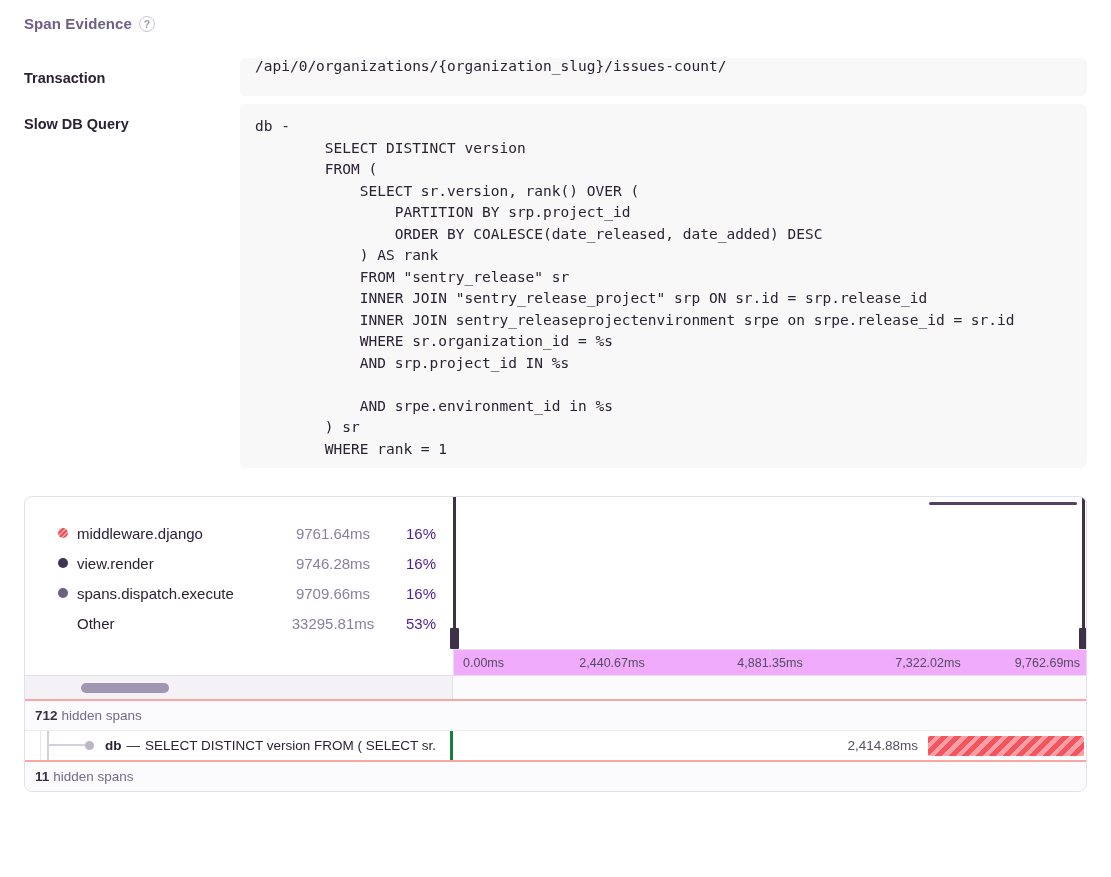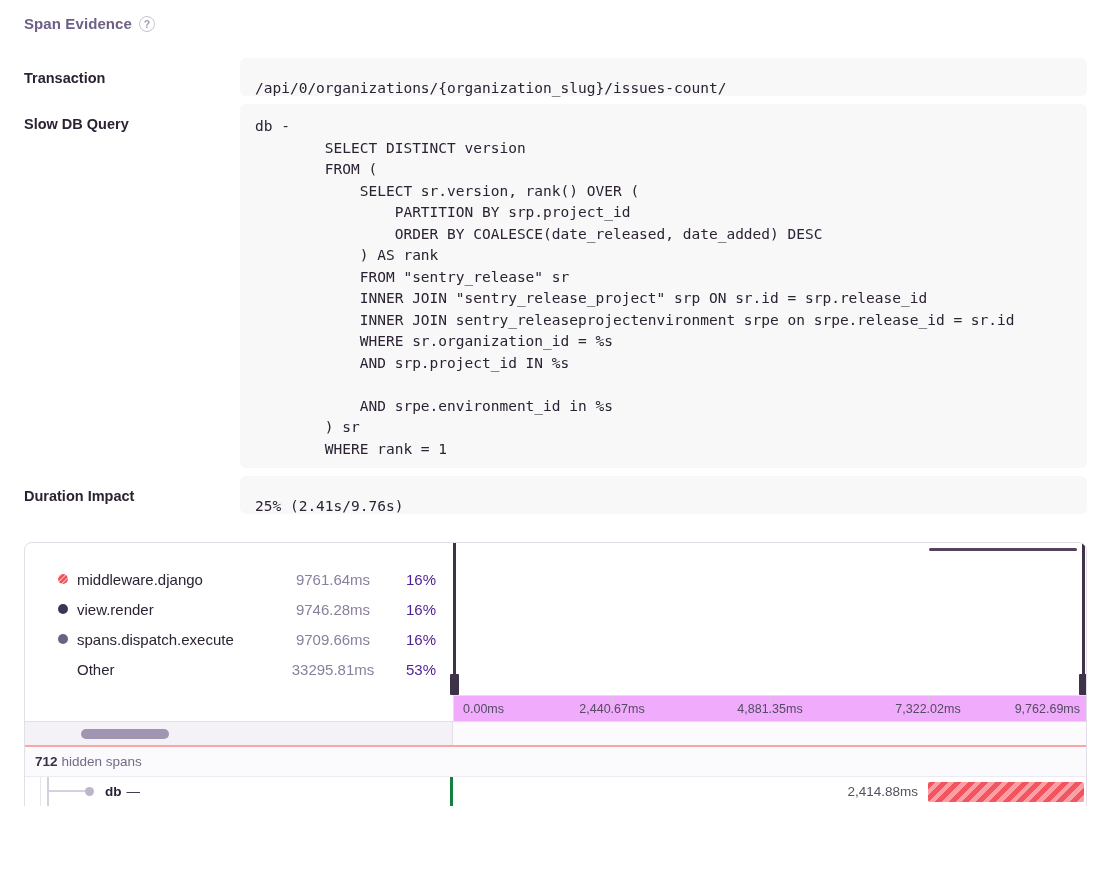--- a/index.html
+++ b/index.html
@@ -13,21 +13,21 @@
   .header-title { font-size:15px; font-weight:700; color:#6e6087; letter-spacing:.1px; }
   .help {
     width:16px; height:16px; border:1.5px solid #cac3d2; border-radius:50%;
     color:#a49bb1; font-size:10.5px; font-weight:700;
     display:flex; align-items:center; justify-content:center; cursor:pointer;
   }
   
   .kv { display:flex; margin:0 24px 8px; }
   .kv-label { width:216px; font-size:14.5px; font-weight:700; color:#2b2233; padding-top:12px; }
   .kv-value { flex:1; background:#f8f8f9; border-radius:6px; min-height:38px; }
-  .kv-value.single { display:flex; align-items:flex-end; height:38px; padding:0 15px; }
+  .kv-value.single { display:flex; align-items:flex-start; height:38px; padding:0 15px; }
   .mono { font-family:"DejaVu Sans Mono","Liberation Mono",monospace; font-size:14.5px; color:#2b2233; }
   pre.query { margin:0; padding:12px 15px 8px; line-height:21.5px; font-family:"DejaVu Sans Mono","Liberation Mono",monospace; font-size:14.5px; color:#2b2233; }
   
   .spans { margin:28px 24px 0; width:1063px; border:1px solid #e3dfe8; border-radius:8px; overflow:hidden; background:#fff; }
   .top-row { display:flex; height:152px; }
   .legend-panel { width:428px; padding-top:21px; }
   .legend-row { height:30px; display:flex; align-items:center; padding:0 17px 0 33px; font-size:15px; }
   .dot { width:10px; height:10px; border-radius:50%; margin-right:9px; flex:none; }
   .dot.d1 { background:repeating-linear-gradient(135deg,#ef545a 0 2px,#f6a0a6 2px 3.5px); }
   .dot.d2 { background:#3f3452; }
@@ -109,26 +109,20 @@
             WHERE sr.organization_id = %s
             AND srp.project_id IN %s
 
             AND srpe.environment_id in %s
         ) sr
         WHERE rank = 1
 </pre>
     </div>
   </div>
 
-  <div class="kv">
-    <div class="kv-label">Duration Impact</div>
-    <div class="kv-value single">
-      <span class="mono">25% (2.41s/9.76s)</span>
-    </div>
-  </div>
 
   <div class="spans">
 
     <div class="top-row">
       <div class="legend-panel">
 
         <div class="legend-row">
           <span class="dot d1"></span>
           <span class="legend-name">middleware.django</span>
           <span class="legend-duration">9761.64ms</span>
@@ -195,20 +189,21 @@
 
     <div class="span-row">
       <div class="span-left">
         <span class="col-divider"></span>
         <span class="conn-v"></span>
         <span class="conn-h"></span>
         <span class="span-dot"></span>
         <span class="span-desc">
           <span class="span-op">db</span>
           <span>—</span>
+          <span>SELECT DISTINCT version FROM ( SELECT sr.</span>
         </span>
       </div>
       <div class="span-right">
         <span class="span-duration">2,414.88ms</span>
         <span class="span-bar"></span>
       </div>
     </div>
 
     <div class="hidden-row">
       <span class="hidden-count">11</span>

